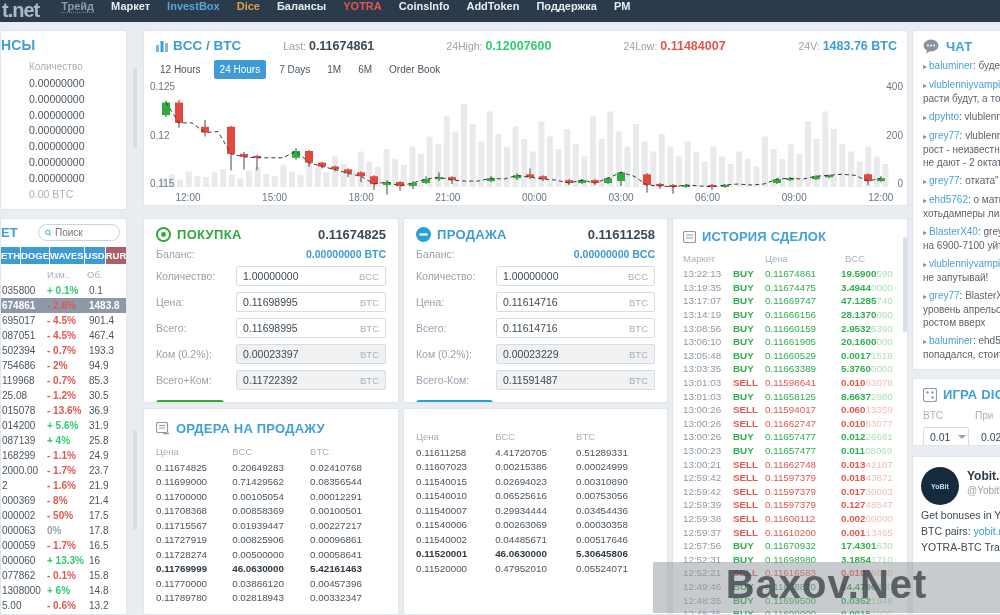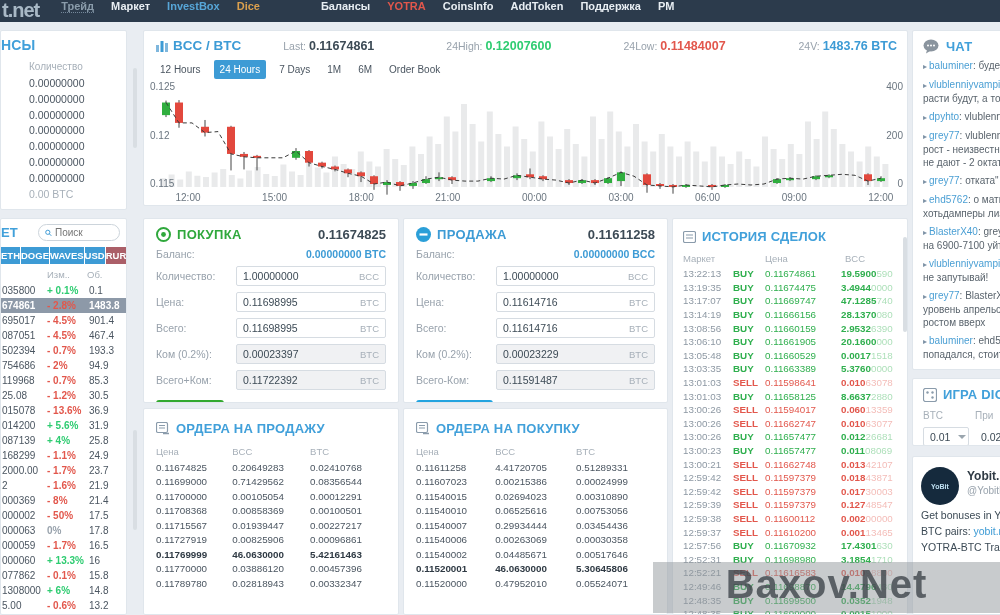--- a/index.html
+++ b/index.html
@@ -132,21 +132,21 @@
 
 <div id="root">
 
   <div id="nav">
     <div class="logo">t.net</div>
     <div class="nav-items" id="nav-items">
         <div class="nav-item active" style="color: rgb(138, 156, 171);">Трейд</div>
         <div class="nav-item" style="color: rgb(232, 238, 243);">Маркет</div>
         <div class="nav-item" style="color: rgb(87, 166, 216);">InvestBox</div>
         <div class="nav-item" style="color: rgb(219, 160, 78);">Dice</div>
-        <div class="nav-item" style="color: rgb(232, 238, 243); margin-left: 44px;">Балансы</div>
+        <div class="nav-item" style="color: rgb(232, 238, 243);">Балансы</div>
         <div class="nav-item" style="color: rgb(226, 87, 76);">YOTRA</div>
         <div class="nav-item" style="color: rgb(232, 238, 243);">CoinsInfo</div>
         <div class="nav-item" style="color: rgb(232, 238, 243);">AddToken</div>
         <div class="nav-item" style="color: rgb(232, 238, 243);">Поддержка</div>
         <div class="nav-item" style="color: rgb(232, 238, 243);">PM</div>
       </div>
   </div>
 
   <section class="panel" id="balances-panel">
     <div class="ptitle">НСЫ</div>
@@ -827,48 +827,44 @@
         <div class="or-row">
           <span>0.11715567</span>
           <span>0.01939447</span>
           <span>0.00227217</span>
         </div>
         <div class="or-row">
           <span>0.11727919</span>
           <span>0.00825906</span>
           <span>0.00096861</span>
         </div>
+        <div class="or-row">
+          <span>0.11728274</span>
+          <span>0.00500000</span>
+          <span>0.00058641</span>
+        </div>
         <div class="or-row bold">
           <span>0.11769999</span>
           <span>46.0630000</span>
           <span>5.42161463</span>
         </div>
         <div class="or-row">
           <span>0.11770000</span>
           <span>0.03886120</span>
           <span>0.00457396</span>
         </div>
         <div class="or-row">
           <span>0.11789780</span>
           <span>0.02818943</span>
           <span>0.00332347</span>
         </div>
       </div>
   </section>
 
   <section class="panel" id="buyorders-panel">
-    <div class="ptitle">
-      <svg width="14" height="13" viewBox="0 0 14 13">
-          <rect x="0.5" y="0.5" width="11" height="10" rx="1.5" fill="none" stroke="#8a9bab" stroke-width="1.2"></rect>
-          <line x1="3" y1="3.5" x2="9" y2="3.5" stroke="#8a9bab" stroke-width="1.1"></line>
-          <line x1="3" y1="6" x2="9" y2="6" stroke="#8a9bab" stroke-width="1.1"></line>
-          <line x1="7" y1="11.5" x2="13" y2="11.5" stroke="#8a9bab" stroke-width="1.4"></line>
-        </svg>
-      <span>ОРДЕРА НА ПОКУПКУ</span>
-    </div>
     <div class="or-cols">
       <span>Цена</span>
         <span>BCC</span>
         <span>BTC</span>
     </div>
     <div id="bo-rows">
         <div class="or-row">
           <span>0.11611258</span>
           <span>4.41720705</span>
           <span>0.51289331</span>

